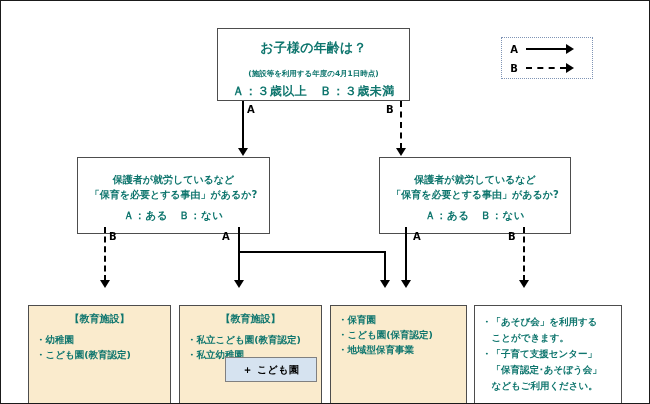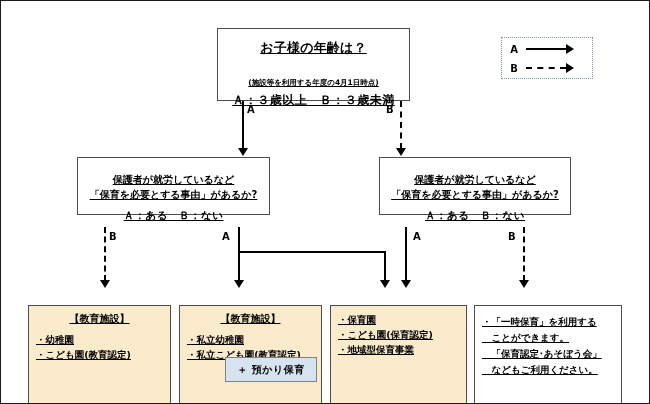--- a/index.html
+++ b/index.html
@@ -14,47 +14,46 @@
     border:1px solid #1a1a1a;
     box-sizing:border-box;
     overflow:hidden;
   }
   .node{
     position:absolute;
     box-sizing:border-box;
     border:1px solid #4d4d4d;
     background:#ffffff;
     text-align:center;
-    color:#000000;
-    text-decoration:underline;
+    color:#0f766e;
   }
   .node .title{
     font-weight:bold;
     letter-spacing:0.2px;
   }
   .node .sub{
     font-size:7.5px;
     font-weight:bold;
-    margin-top:21px;
+    margin-top:12px;
   }
   .node .opts{
     font-size:12px;
     font-weight:bold;
     margin-top:4px;
     letter-spacing:0.5px;
   }
   
   #root{
     left:216px;top:27px;width:193px;height:73px;
     padding-top:10px;
   }
   #root .title{font-size:13px;}
   
   .mid{
-    top:156px;height:58px;
+    top:156px;height:77px;
     padding-top:14px;
   }
   #mid-left{left:76px;width:193px;}
   #mid-right{left:378px;width:192px;}
   .mid .l1,.mid .l2{font-size:10px;font-weight:bold;line-height:15px;}
   .mid .opts{font-size:10.5px;margin-top:7px;}
   
   .outcome{
     top:304px;height:112px;
     background:#faebcd;
@@ -217,32 +216,33 @@
   <span class="elabel" style="left:507px;top:230px;">B</span>
 
   <div class="node outcome" id="out1">
     <span class="head">【教育施設】</span>
     <span class="li">・幼稚園</span>
     <span class="li">・こども園(教育認定)</span>
   </div>
 
   <div class="node outcome" id="out2">
     <span class="head">【教育施設】</span>
+    <span class="li">・私立こども園(教育認定)</span>
     <span class="li">・私立幼稚園</span>
-    <span class="li">・私立こども園(教育認定)</span>
   </div>
 
   <div class="node outcome" id="out3">
     <span class="li">・保育園</span>
     <span class="li">・こども園(保育認定)</span>
     <span class="li">・地域型保育事業</span>
   </div>
 
   <div class="node outcome" id="out4">
-    <span class="li">・「一時保育」を利用する</span>
+    <span class="li">・「あそび会」を利用する</span>
     <span class="li">　ことができます。</span>
+    <span class="li">・「子育て支援センター」</span>
     <span class="li">　「保育認定･あそぼう会」</span>
     <span class="li">　などもご利用ください。</span>
   </div>
 
-  <div id="addon">＋ 預かり保育</div>
+  <div id="addon">＋ こども園</div>
 
 </div>
 
 </body></html>

